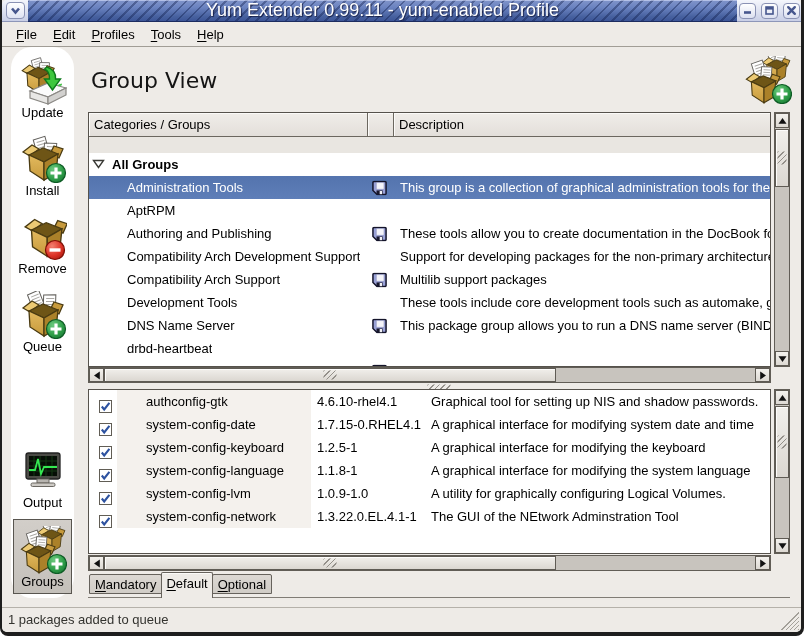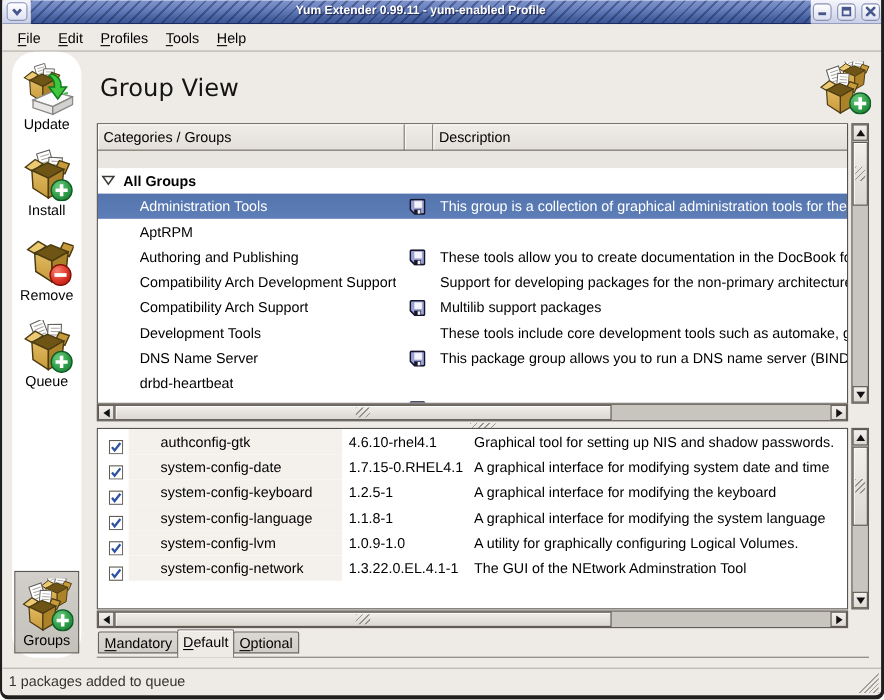--- a/index.html
+++ b/index.html
@@ -12,21 +12,21 @@
   
   .titlebar { position:absolute; left:0; top:0; right:0; height:22px; display:flex; }
   .tb-cap { background:linear-gradient(#f4f6fc,#c9cfe6); border-bottom:1px solid #8d96b8; }
   .tb-cap.left  { width:26px; border-radius:5px 0 0 0; display:flex; align-items:center; justify-content:center; }
   .tb-cap.right { width:64px; border-radius:0 5px 0 0; display:flex; align-items:center; justify-content:center; gap:5px; }
   .tb-mid { flex:1; position:relative; text-align:center;
             background:
               repeating-linear-gradient(135deg, rgba(13,26,72,.38) 0 1.8px, rgba(255,255,255,0) 1.8px 7px),
               linear-gradient(#8195ca 0%, #6a82c0 35%, #47619f 75%, #3a5396 100%);
             box-shadow: inset 0 1px 0 rgba(220,228,255,.55), inset 0 -1px 0 #1c2c60; }
-  .tb-title { color:#fff; font-weight:bold; font-size:11px; line-height:21px; text-shadow:1px 1px 1px rgba(0,0,30,.65); white-space:nowrap; }
+  .tb-title { color:#fff; font-weight:normal; font-size:18px; line-height:21px; text-shadow:1px 1px 1px rgba(0,0,30,.65); white-space:nowrap; }
   .wm-btn { width:19px; height:17px; border:1px solid #8a92b4; border-radius:4px;
             background:linear-gradient(#ffffff,#dfe3f3); display:flex; align-items:center; justify-content:center; }
   .cap-btn { width:17px; height:16px; border:1px solid #8a92b4; border-radius:4px;
              background:linear-gradient(#ffffff,#dce0f0); display:flex; align-items:center; justify-content:center; }
 
   
   .menubar { position:absolute; left:0; top:22px; right:0; height:25px; background:#eeebe7;
              border-bottom:1px solid #a19d96; display:flex; align-items:center; padding-left:6px; }
   .menu-item { padding:3px 8px; font-size:13px; }
   .menu-item u { text-underline-offset:2px; }
@@ -330,20 +330,26 @@
               <use href="#icon-remove"></use>
             </svg>
           <span class="side-label">Remove</span>
         </div>
         <div class="side-item" style="top:238px">
           <svg class="icon48">
               <use href="#icon-queue"></use>
             </svg>
           <span class="side-label">Queue</span>
         </div>
+        <div class="side-item" style="top:394px">
+          <svg class="icon48">
+              <use href="#icon-output"></use>
+            </svg>
+          <span class="side-label">Output</span>
+        </div>
         <div class="side-item selected" style="top:472px">
           <svg class="icon48">
               <use href="#icon-groups"></use>
             </svg>
           <span class="side-label">Groups</span>
         </div>
       </div>
 
       <div class="main">
         <div class="view-heading">Group View</div>

